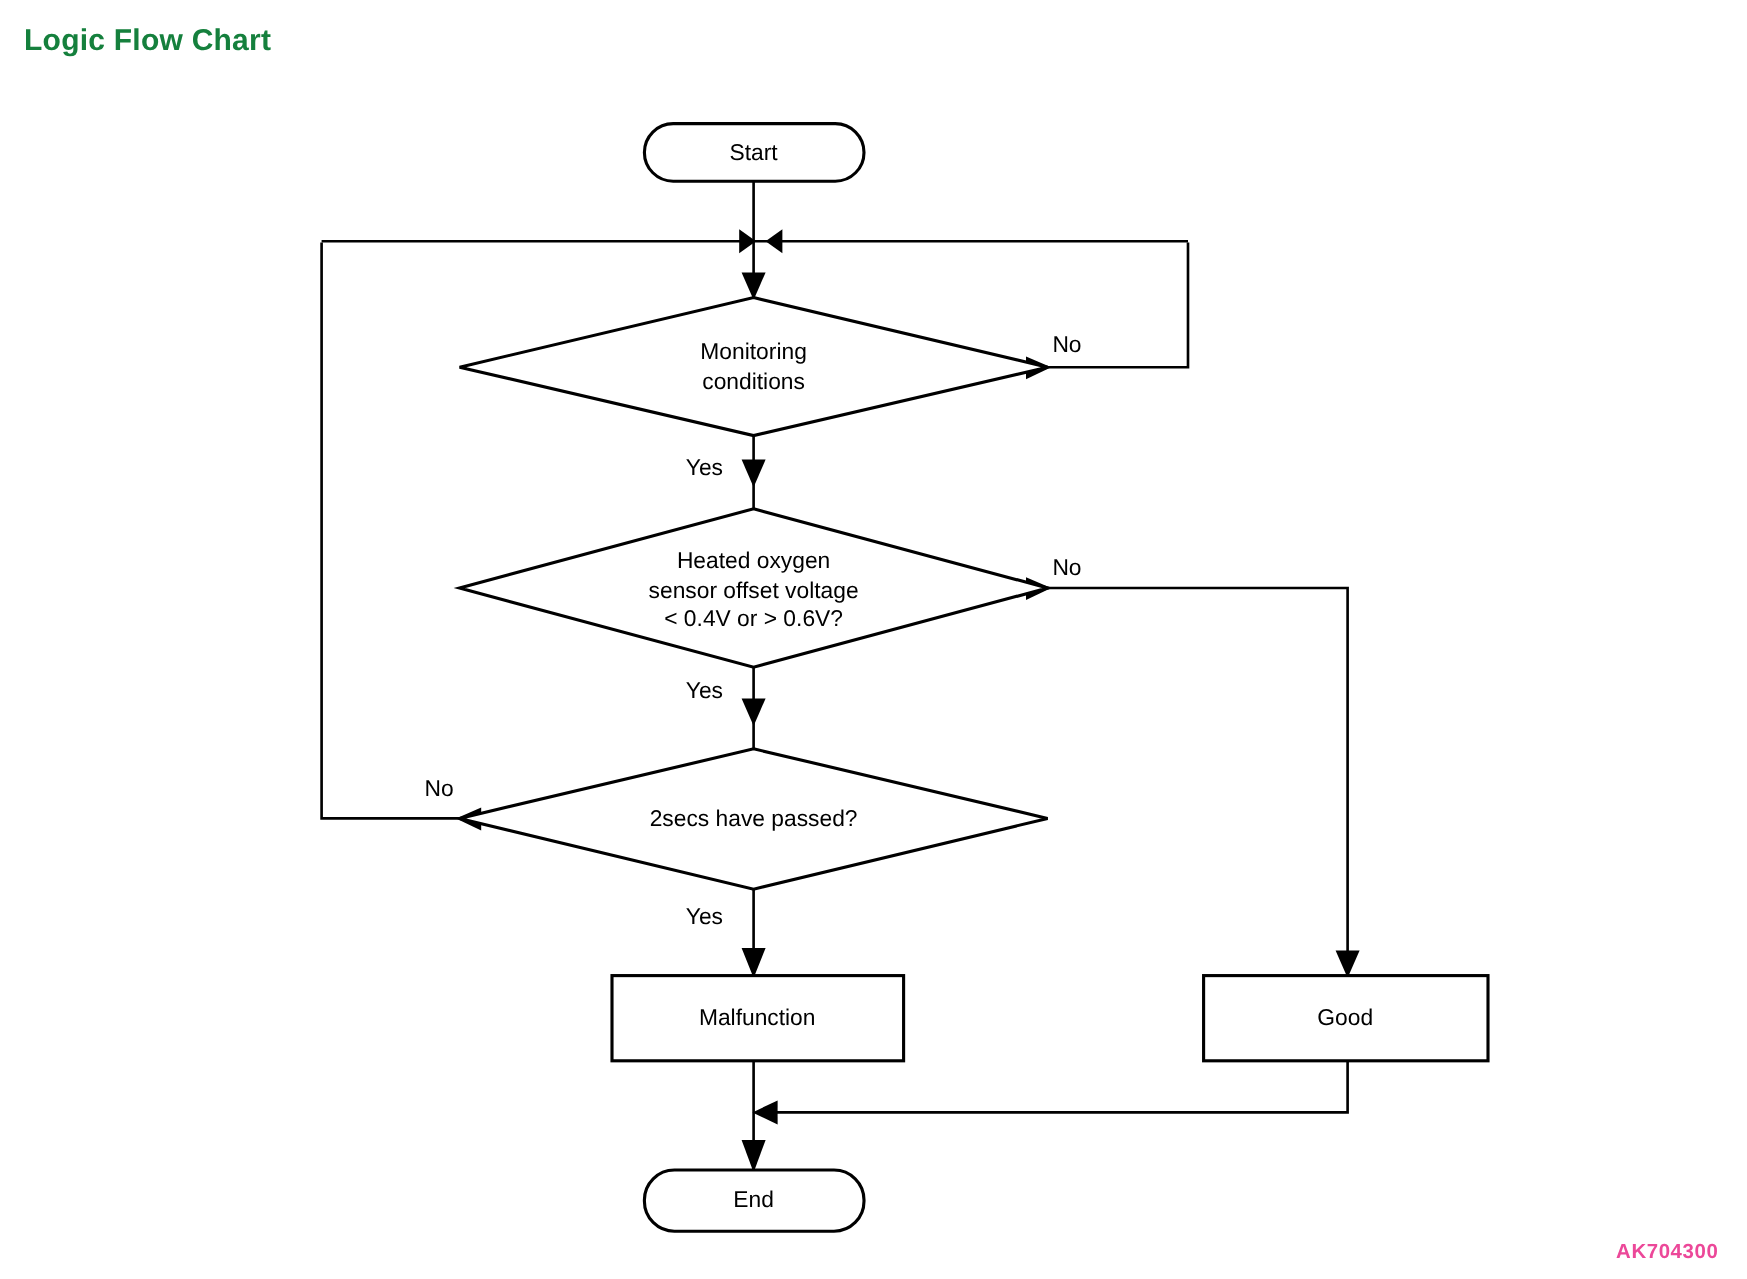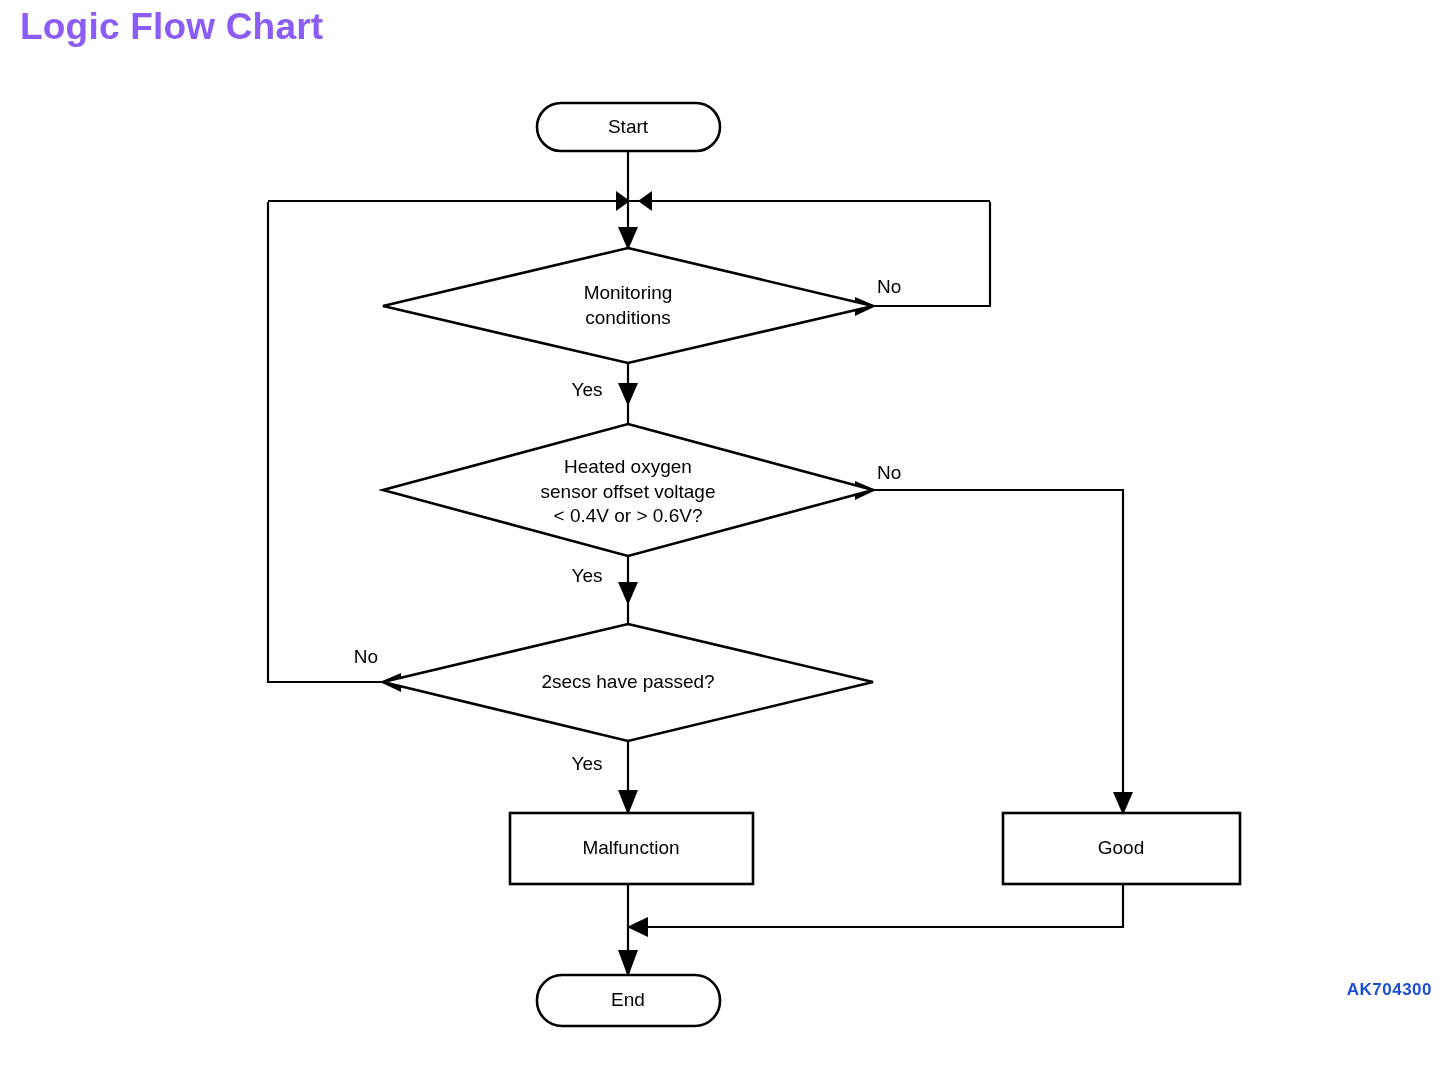--- a/index.html
+++ b/index.html
@@ -11,35 +11,35 @@
     width: 1456px;
     height: 1066px;
     font-family: "Liberation Sans", sans-serif;
     color: #000000;
     position: relative;
     overflow: hidden;
   }
   #page-title {
     position: absolute;
     left: 20px;
-    top: 6px;
-    font-size: 37px;
+    top: 20px;
+    font-size: 25px;
     font-weight: bold;
     letter-spacing: 0.2px;
-    color: #8b5cf6;
+    color: #15803d;
     white-space: nowrap;
   }
   #watermark {
     position: absolute;
     right: 24px;
-    top: 980px;
+    top: 1033px;
     font-size: 17px;
     font-weight: bold;
     letter-spacing: 0.5px;
-    color: #1d4ed8;
+    color: #ec4899;
     white-space: nowrap;
   }
   #flow-svg {
     position: absolute;
     left: 0;
     top: 0;
   }
   .shape-stroke {
     fill: #ffffff;
     stroke: #000000;

